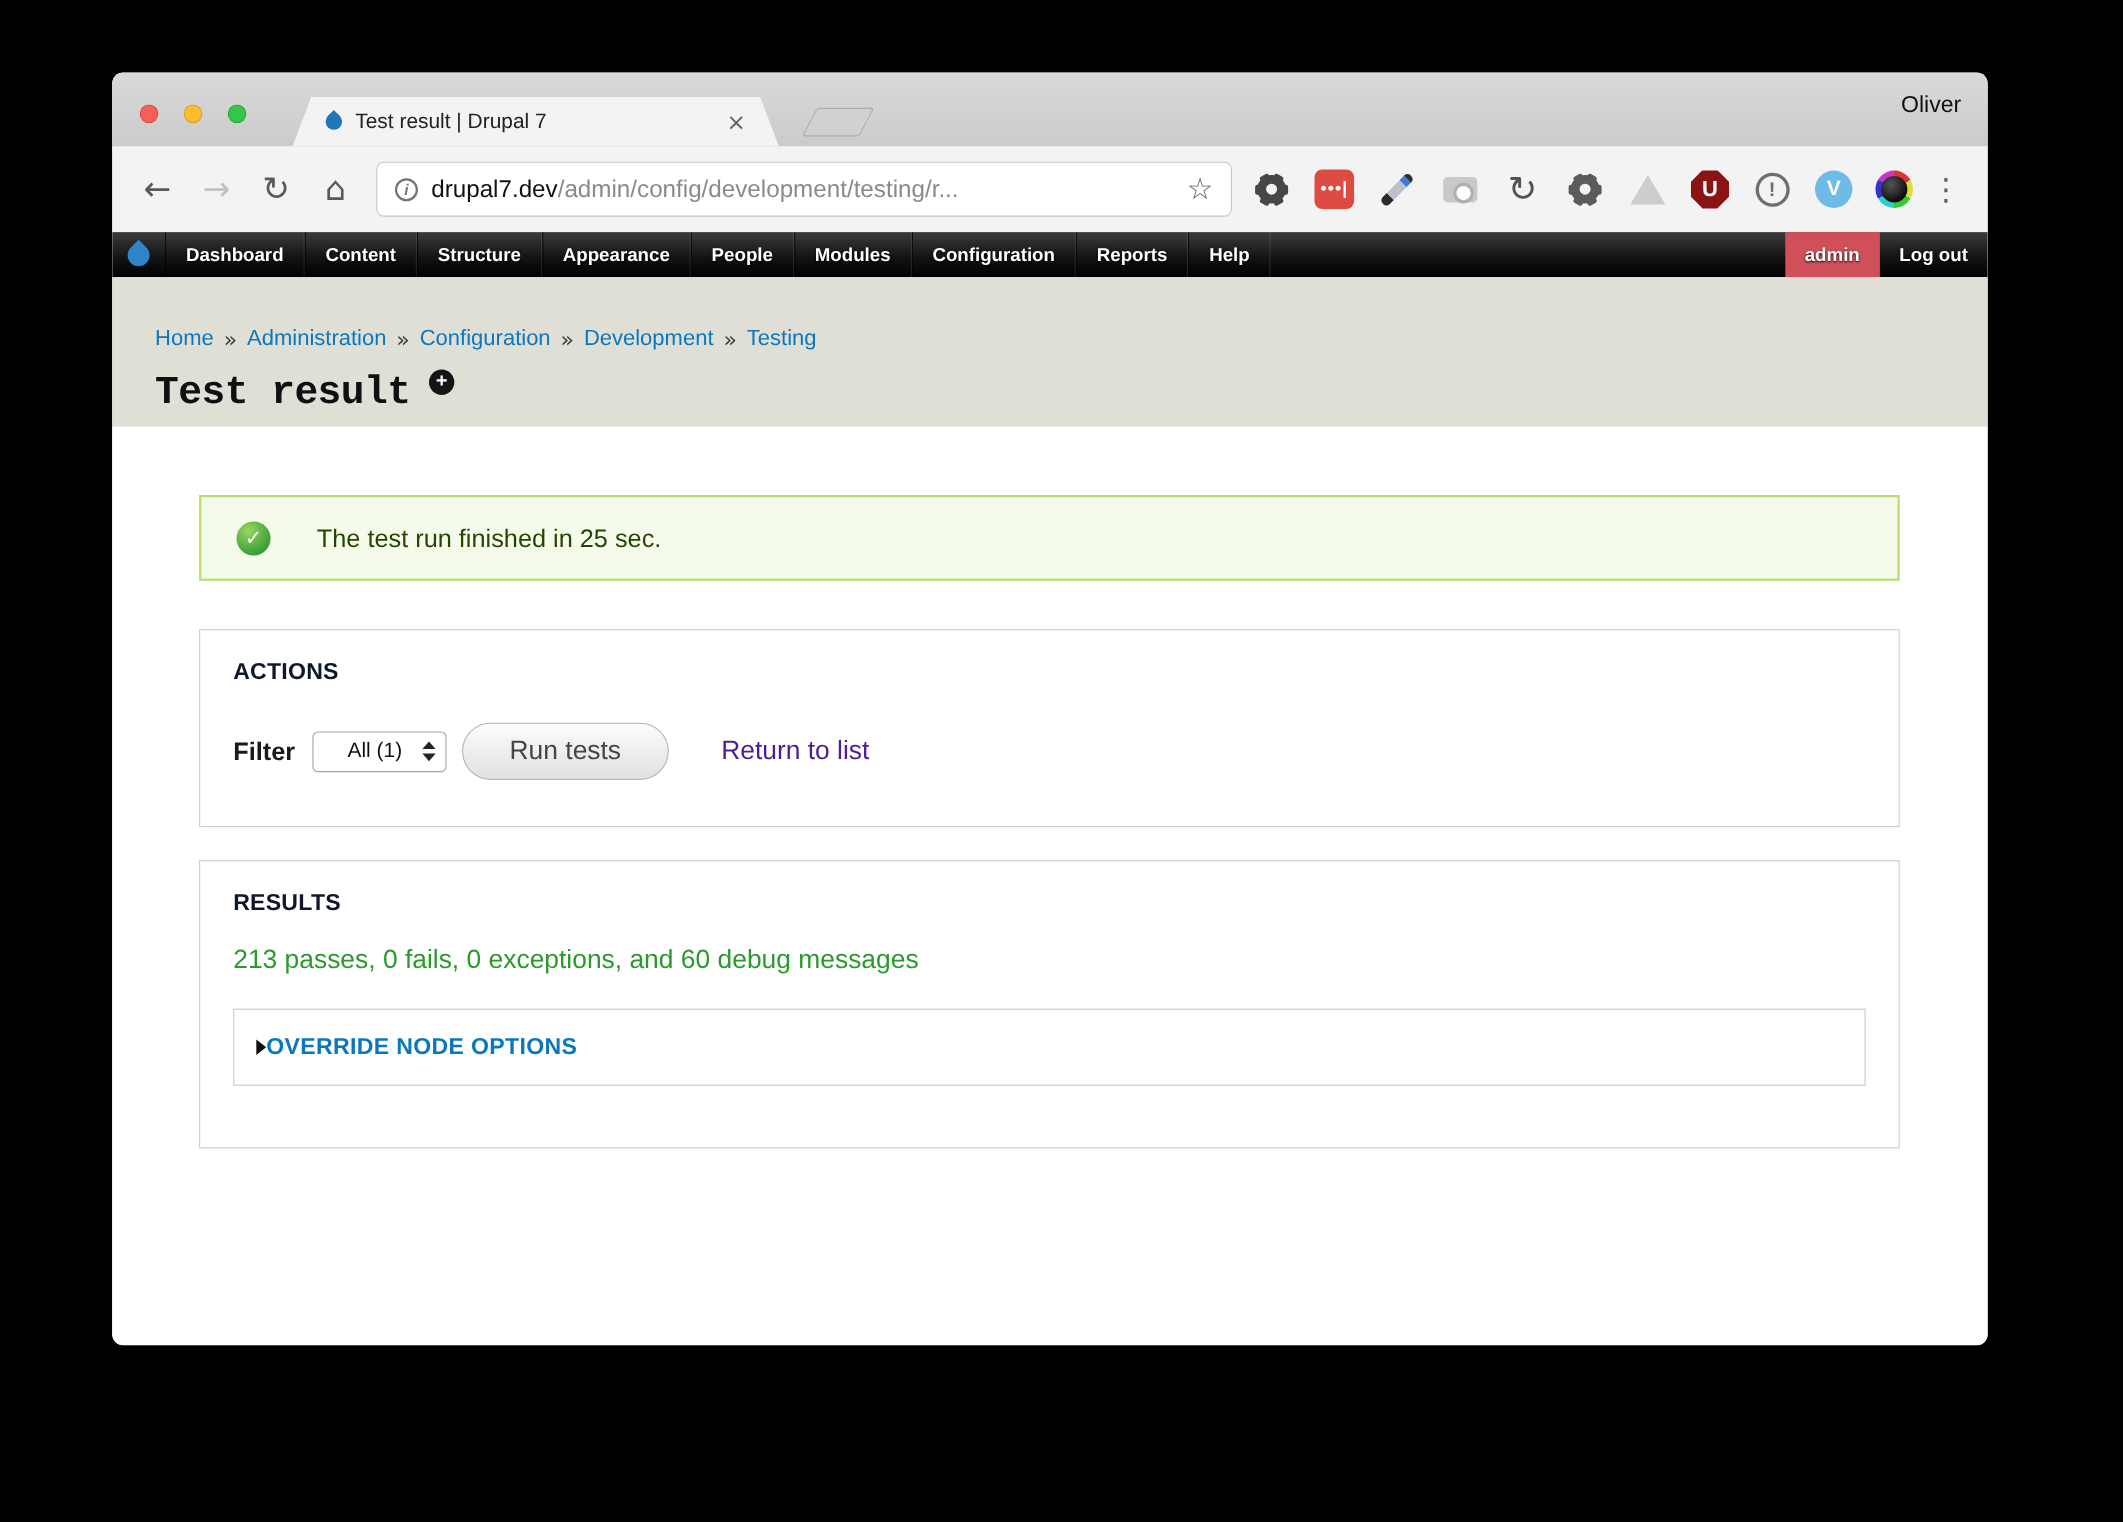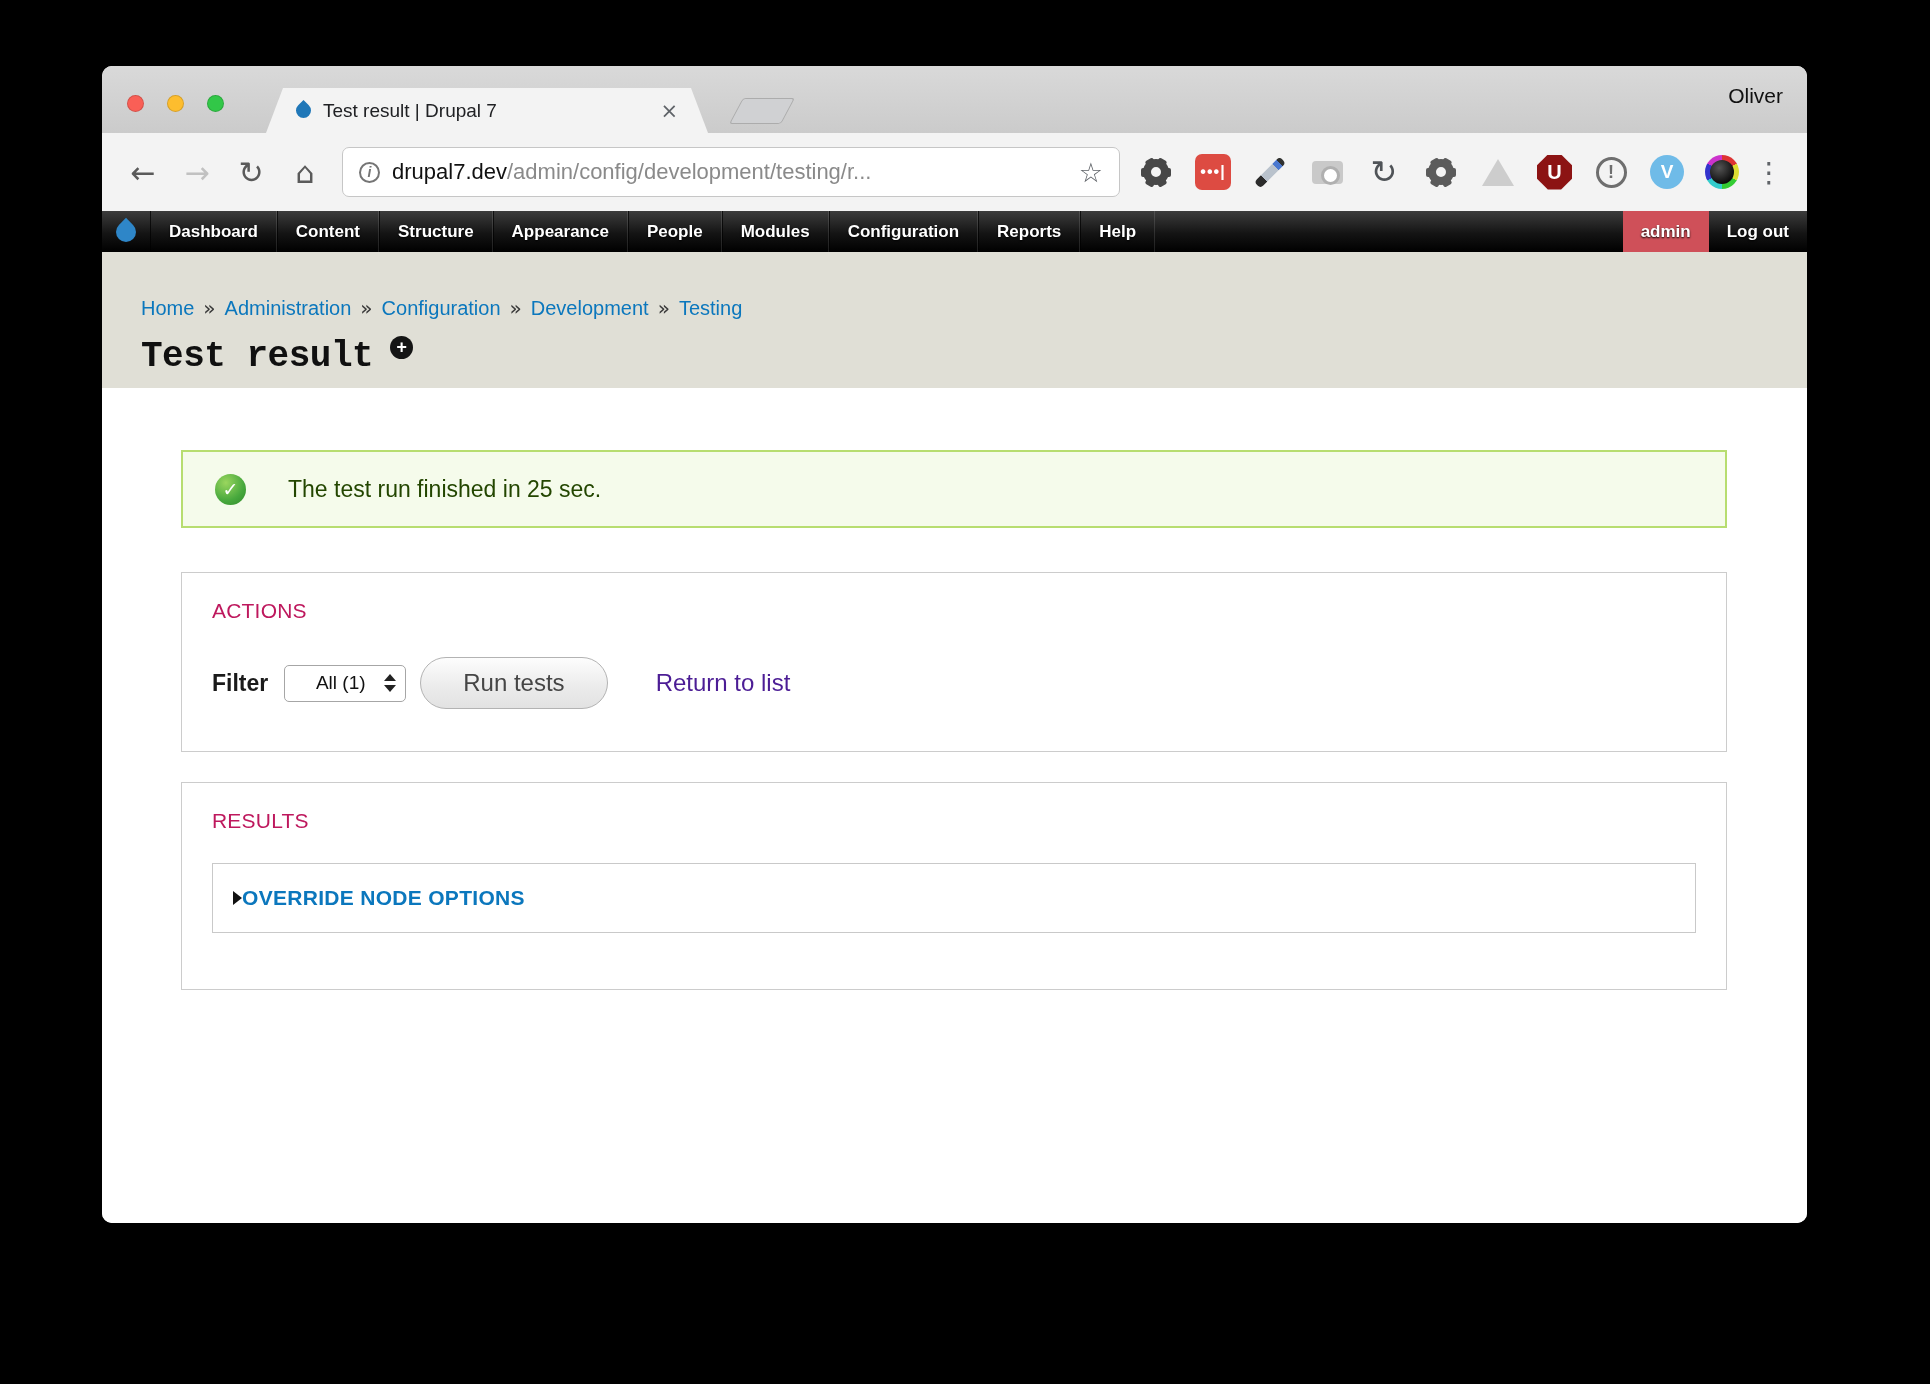--- a/index.html
+++ b/index.html
@@ -89,21 +89,21 @@
   
   .content { flex:1; background:#fff; padding:62px 80px 0 79px; }
   .statusbox { height:78px; border:2px solid #b7dd70; background:#f5fbeb; display:flex; align-items:center;
                padding-left:32px; gap:42px; }
   .check-ic { width:31px; height:31px; border-radius:50%; color:#fff; font-size:19px; font-weight:bold; flex:none;
               background:radial-gradient(circle at 35% 28%,#9ad65e,#47a83d 60%,#2f8a2a); }
   .status-text { font-size:23px; color:#234600; }
 
   .panel { border:1px solid #cccccc; background:#fff; padding:26px 30px; }
   .panel.actions { margin-top:44px; padding-bottom:42px; }
-  .panel-h { font-size:21px; font-weight:normal; color:#be185d; letter-spacing:0.2px; }
+  .panel-h { font-size:21px; font-weight:bold; color:#0f172a; letter-spacing:0.2px; }
   .actions-row { margin-top:34px; display:flex; align-items:center; }
   .filter-label { font-size:23px; font-weight:bold; color:#1a1a1a; }
   .select { margin-left:16px; width:122px; height:37px; border:1px solid #a6a6a6; border-radius:5px;
             background:#fff; display:flex; align-items:center; padding:0 9px 0 12px; }
   .select-value { font-size:19px; color:#111; flex:1; text-align:center; }
   .sel-arrows { display:flex; flex-direction:column; gap:4px; }
   .sel-arrows i { width:0; height:0; border-left:6px solid transparent; border-right:6px solid transparent; }
   .sel-arrows i.up { border-bottom:7px solid #222; }
   .sel-arrows i.down { border-top:7px solid #222; }
   .run-btn { margin-left:14px; height:52px; padding:0 42px; border-radius:26px; border:1px solid #b3b3b3;
@@ -236,20 +236,21 @@
               <i class="down"></i>
             </span>
         </div>
         <div class="run-btn">Run tests</div>
         <a href="#" class="return-link">Return to list</a>
       </div>
     </div>
 
     <div class="panel results">
       <div class="panel-h">RESULTS</div>
+      <div class="pass-summary">213 passes, 0 fails, 0 exceptions, and 60 debug messages</div>
       <div class="fieldset">
         <span class="tri"></span>
         <a href="#" class="fieldset-link">OVERRIDE NODE OPTIONS</a>
       </div>
     </div>
 
   </div>
 </div>
 
 </body></html>

